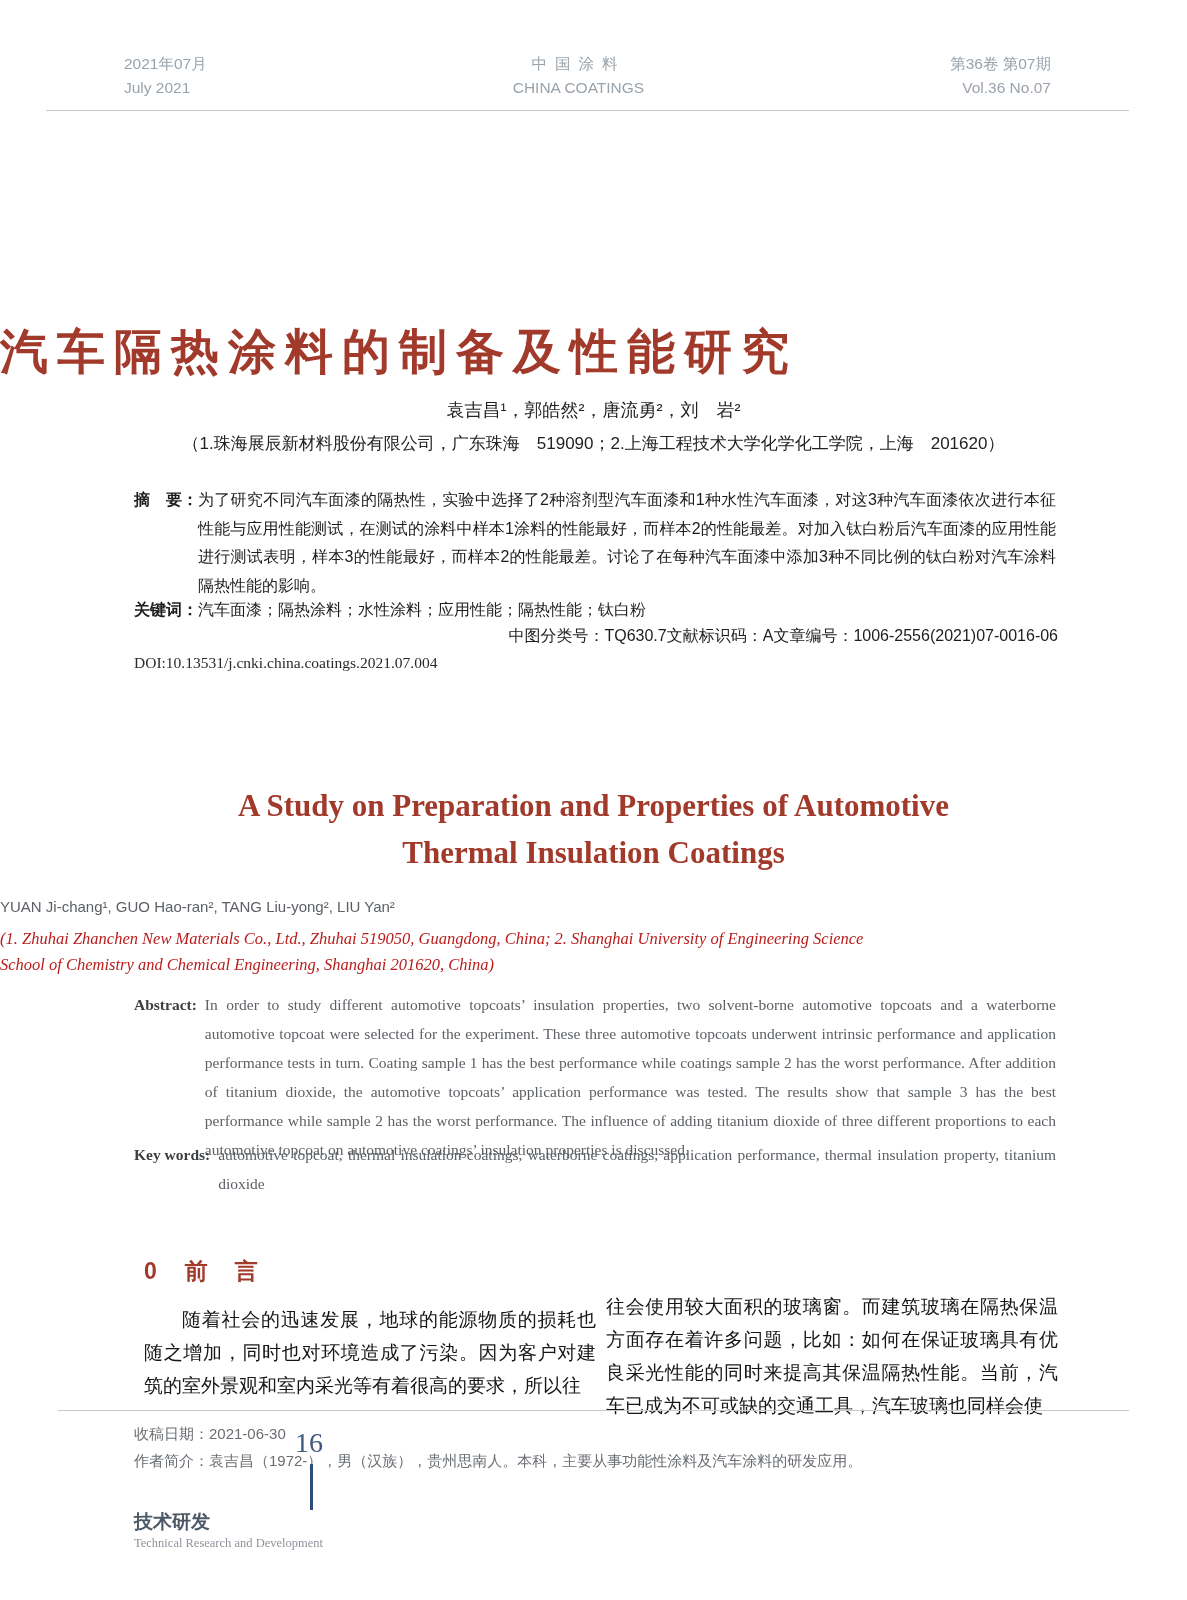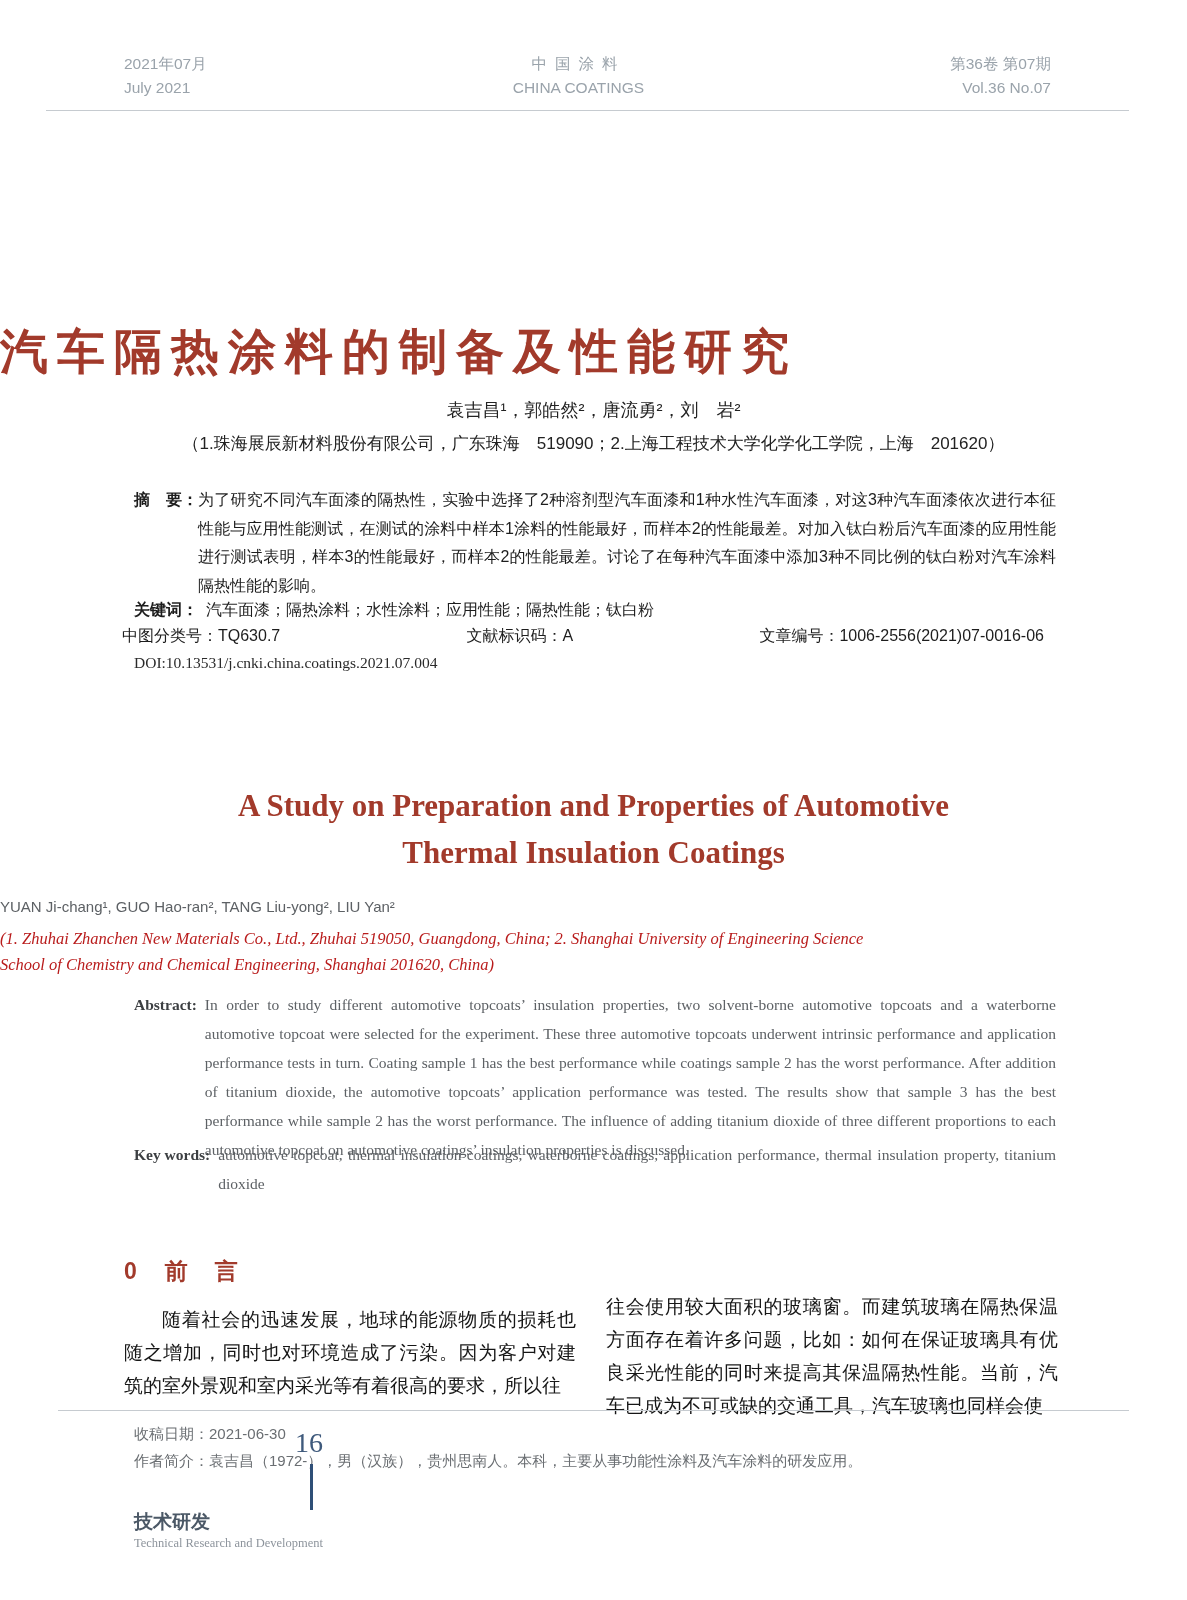--- a/index.html
+++ b/index.html
@@ -46,27 +46,27 @@
   
   .abs-cn {
     position:absolute; top:486px; left:134px; width:922px;
     display:flex; font-size:16px; line-height:28.5px; color:#1d1d1d;
   }
   .abs-cn .label { font-weight:700; white-space:nowrap; flex:0 0 auto; }
   .abs-cn .text  { flex:1 1 auto; text-align:justify; }
 
   .kw-cn {
     position:absolute; top:597px; left:134px; width:922px;
-    display:flex; font-size:16px; line-height:26px; color:#1d1d1d;gap:8px;
+    display:flex; font-size:16px; line-height:26px; color:#1d1d1d;
   }
   .kw-cn .label { font-weight:700; white-space:nowrap; }
 
   .class-row {
-    position:absolute; top:626px; left:122px; width:922px;
-    display:flex; justify-content:space-between;
+    position:absolute; top:626px; left:136px; width:922px;
+    display:flex; justify-content:flex-end;
     font-size:16px; color:#1d1d1d;
   }
   .doi-line {
     position:absolute; top:654px; left:134px; width:922px;
     font-family:"Liberation Serif","DejaVu Serif",serif;
     font-size:15.5px; color:#2a2a2a;
   }
 
   
   .title-en {
@@ -101,21 +101,21 @@
   .kw-en {
     position:absolute; top:1140px; left:134px; width:922px;
     display:flex;
     font-family:"Liberation Serif","DejaVu Serif",serif;
     font-size:15.5px; line-height:29px; color:#5d6165;
   }
   .kw-en .label { font-weight:700; color:#3c3f42; white-space:nowrap; flex:0 0 auto; padding-right:8px; }
   .kw-en .text  { flex:1 1 auto; text-align:justify; }
 
   
-  .col-left  { position:absolute; top:1256px; left:124px;  width:452px; }
+  .col-left  { position:absolute; top:1256px; left:144px;  width:452px; }
   .col-right { position:absolute; top:1290px; left:606px; width:452px; }
   .section-heading {
     color:#a23a2b; font-weight:700; font-size:23px;
     margin:0 0 16px 0; letter-spacing:2px;
   }
   .section-heading .num { margin-right:26px; }
   .body-par {
     font-size:19px; line-height:33px; color:#161616;
     text-align:justify; margin:0;
   }

